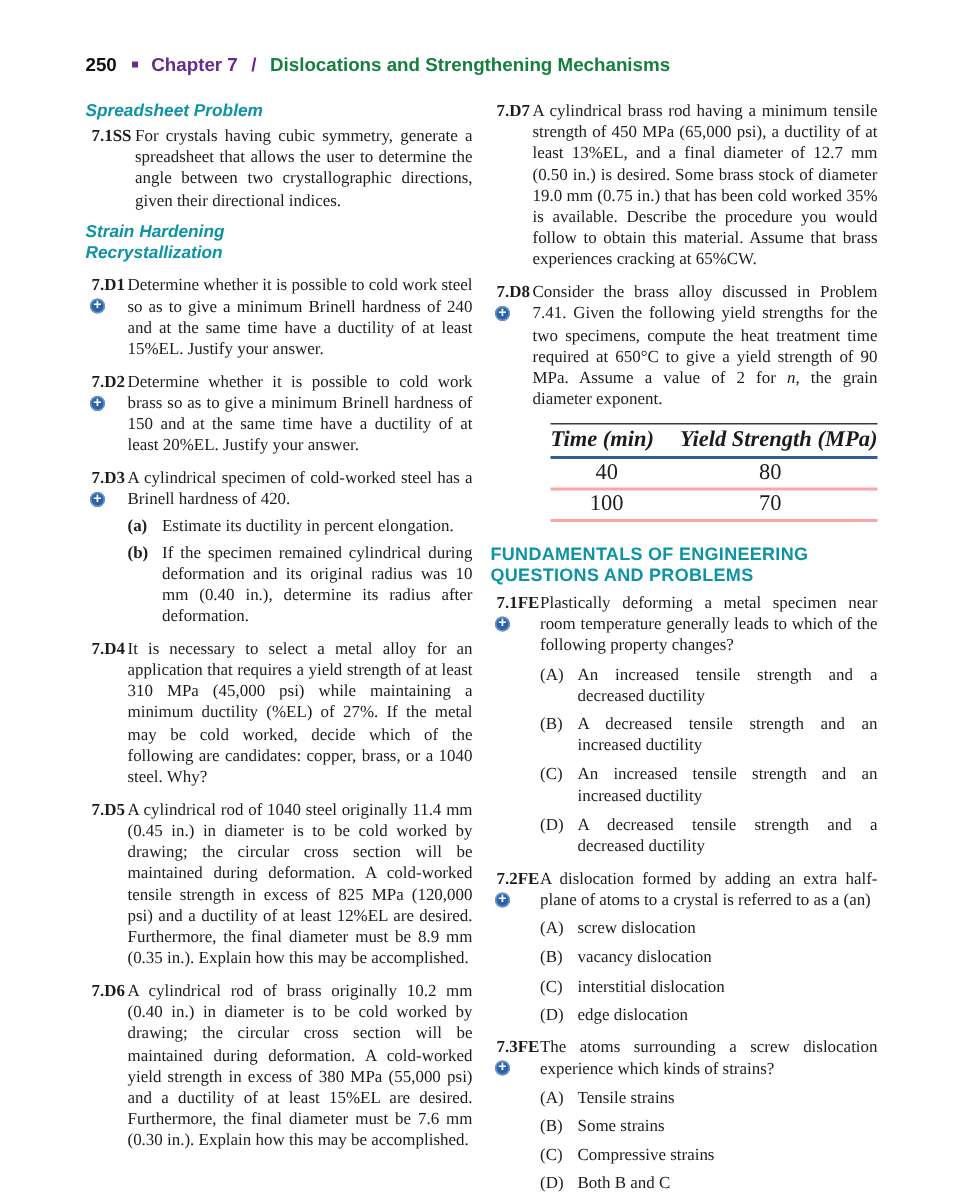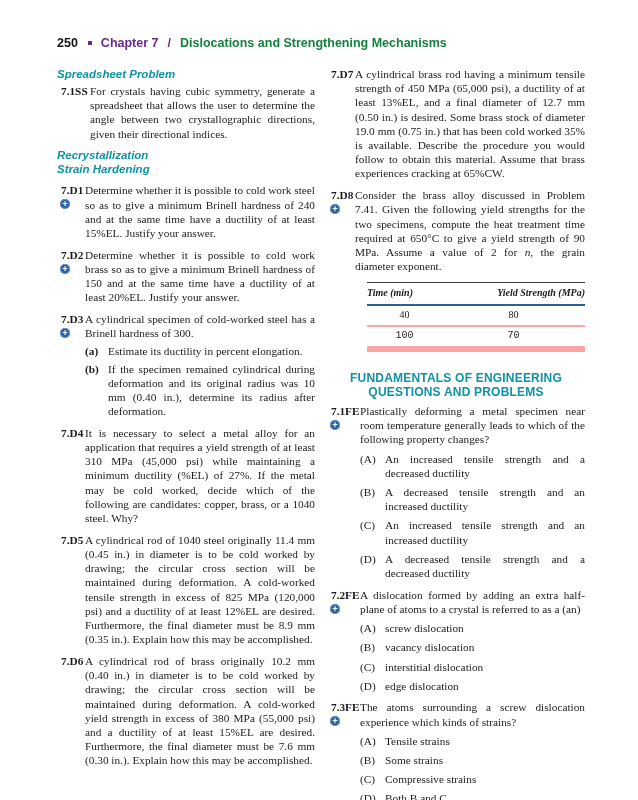--- a/index.html
+++ b/index.html
@@ -42,21 +42,21 @@
     font-size:11.5px;line-height:14px;
     color:#0d93a6;
   }
   .teal-caps{
     margin:14px 0 5px 0;
     font-family:"Liberation Sans", sans-serif;
     font-weight:bold;font-size:12px;line-height:14px;
     letter-spacing:0.2px;
     color:#0d93a6;
   }
-  .teal-caps span{display:block;text-align:center;}
+  .teal-caps span{display:block;}
   .sub-block{margin:0 0 7px 0;}
   
   .problem{
     position:relative;
     padding-left:28px;
     margin:0 0 7.5px 0;
     font-size:11.3px;line-height:14.2px;
   }
   .problem.wide{padding-left:33px;}
   .pnum{
@@ -90,38 +90,38 @@
   .option{
     position:relative;
     padding-left:25px;
     margin:5px 0 0 0;
     text-align:justify;
   }
   .olabel{position:absolute;left:0;top:0;}
   
   .ytable{
     width:calc(100% - 12px);
-    margin:9px 0 19px 12px;
+    margin:9px 0 14px 12px;
     border-collapse:collapse;
-    font-size:10px;
+    font-size:15px;
   }
   .ytable thead th{
     font-weight:bold;font-style:italic;
     border-top:1px solid #3a3a3a;
     border-bottom:2.5px solid #2d6099;
     padding:3px 0 3px 0;
   }
   .ytable thead th:first-child{text-align:left;}
   .ytable thead th:last-child{text-align:right;}
   .ytable tbody td{
     text-align:center;
     padding:2.5px 0;
   }
   .ytable tbody tr:first-child td{border-bottom:2px solid #fca5a5;}
-  .ytable tbody tr:last-child td{border-bottom:6px solid #fca5a5;font-family:Liberation Mono, monospace;}
+  .ytable tbody tr:last-child td{border-bottom:2px solid #fca5a5;}
   .ital{font-style:italic;}
 </style>
 </head>
 <body>
 
 <div class="page">
 
   <div class="running-head">
     <span class="pnumber">250</span>
     <span class="hbullet"></span>
@@ -136,22 +136,22 @@
 
       <h3 class="teal-italic">Spreadsheet Problem</h3>
 
       <div class="problem wide">
         <span class="pnum">7.1SS</span>
         <div class="ptext">For crystals having cubic symmetry, generate a spreadsheet that allows the user to determine the angle between two crystallographic directions, given their directional indices.</div>
       </div>
 
 
       <div class="sub-block">
+        <h3 class="teal-italic" style="margin:0">Strain Hardening</h3>
         <h3 class="teal-italic" style="margin:0">Recrystallization</h3>
-        <h3 class="teal-italic" style="margin:0">Strain Hardening</h3>
       </div>
 
       <div class="problem">
         <span class="pnum">7.D1</span>
         <span class="picon">
             <span class="piglyph">+</span>
           </span>
         <div class="ptext">Determine whether it is possible to cold work steel so as to give a minimum Brinell hardness of 240 and at the same time have a ductility of at least 15%EL. Justify your answer.</div>
       </div>
 
@@ -161,21 +161,21 @@
             <span class="piglyph">+</span>
           </span>
         <div class="ptext">Determine whether it is possible to cold work brass so as to give a minimum Brinell hardness of 150 and at the same time have a ductility of at least 20%EL. Justify your answer.</div>
       </div>
 
       <div class="problem">
         <span class="pnum">7.D3</span>
         <span class="picon">
             <span class="piglyph">+</span>
           </span>
-        <div class="ptext">A cylindrical specimen of cold-worked steel has a Brinell hardness of 300.</div>
+        <div class="ptext">A cylindrical specimen of cold-worked steel has a Brinell hardness of 420.</div>
         <div class="subitem">
           <span class="sublabel">(a)</span>
           <span>Estimate its ductility in percent elongation.</span>
         </div>
         <div class="subitem">
           <span class="sublabel">(b)</span>
           <span>If the specimen remained cylindrical during deformation and its original radius was 10 mm (0.40 in.), determine its radius after deformation.</span>
         </div>
       </div>
 

